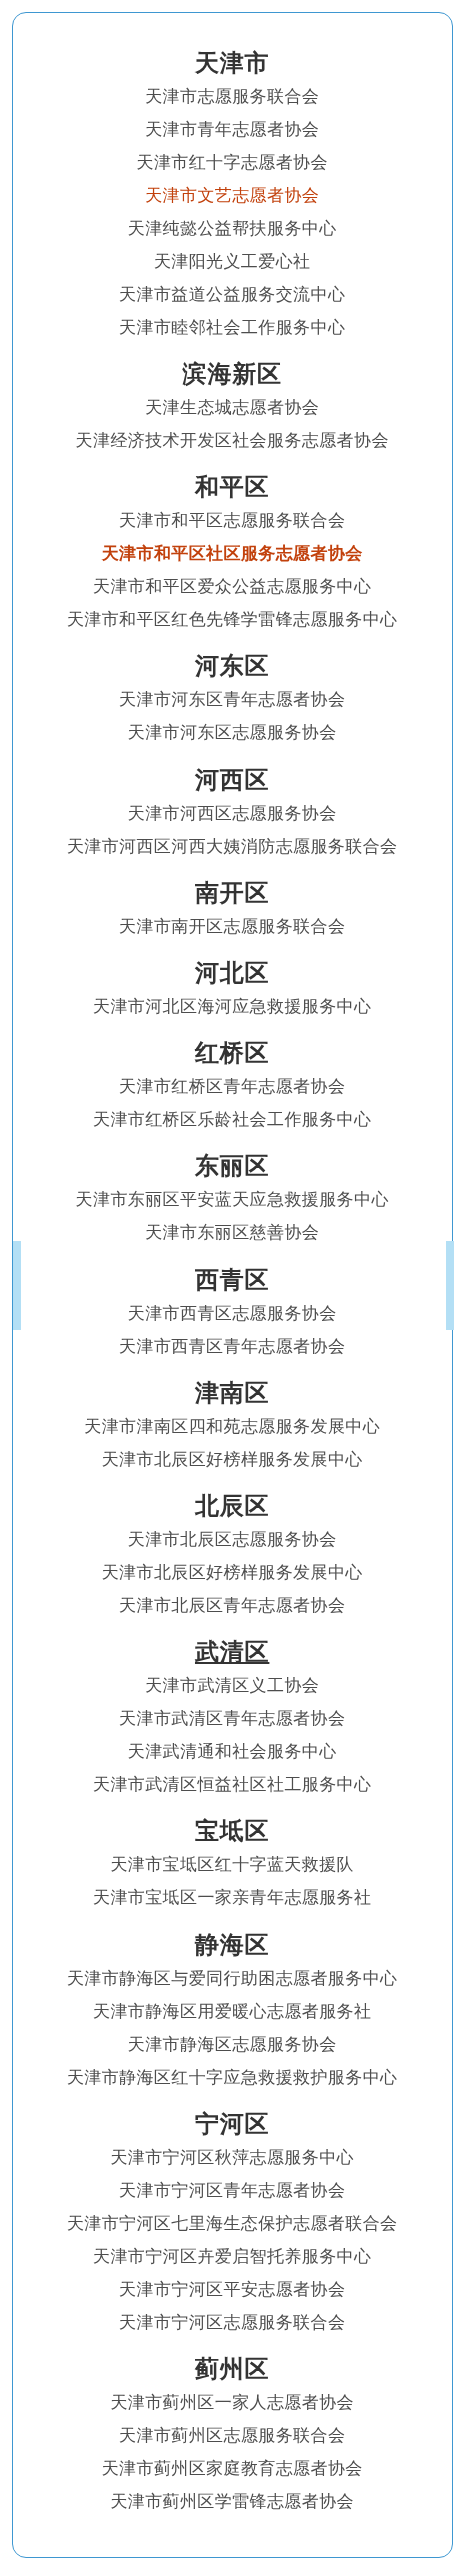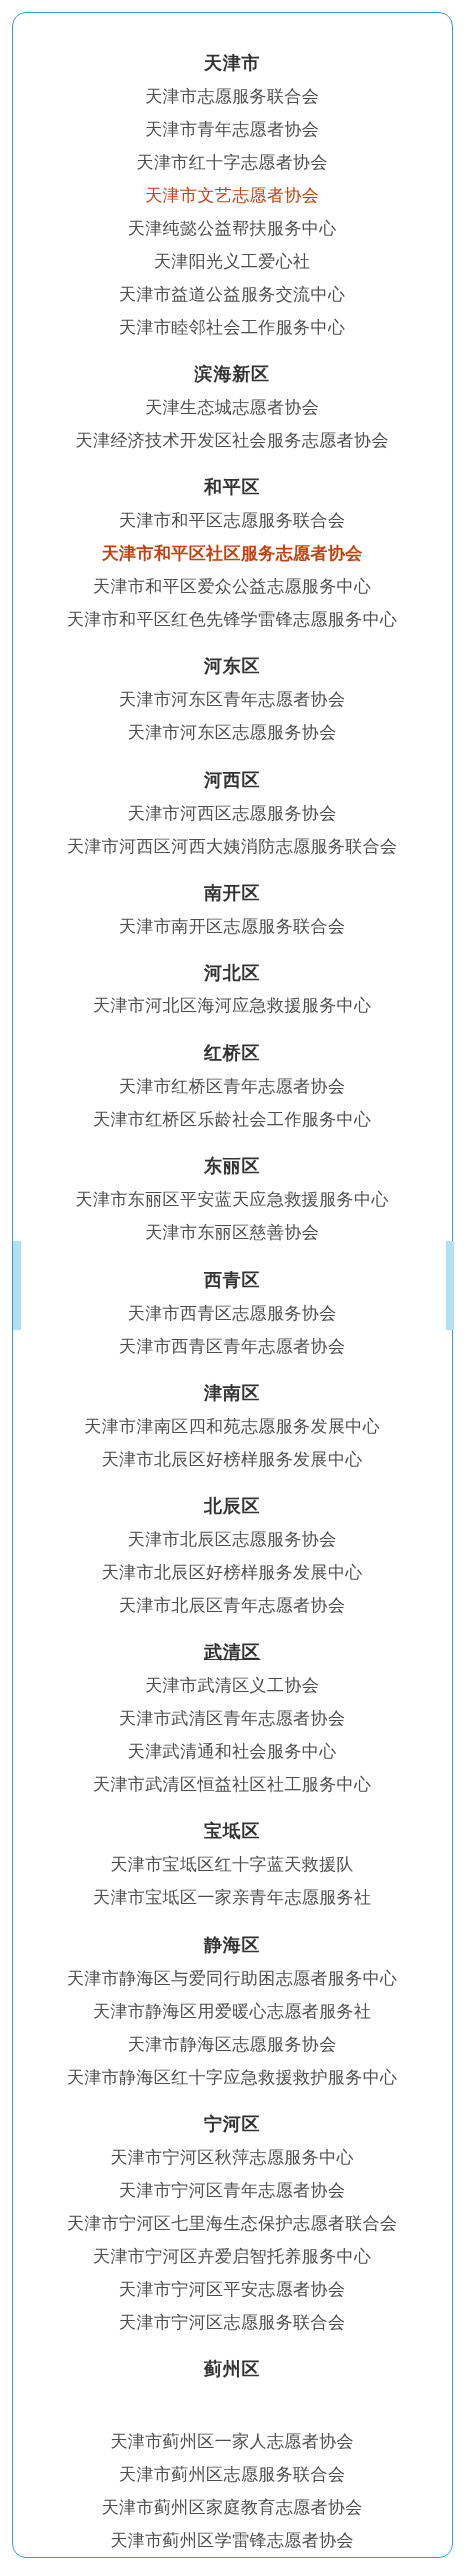--- a/index.html
+++ b/index.html
@@ -21,21 +21,21 @@
     width: 441px;
     height: 2546px;
     box-sizing: border-box;
     border: 1.6px solid #3E97D1;
     border-radius: 14px;
     background: #ffffff;
     padding-top: 20px;
   }
   .org-section { text-align: center; }
   .org-section-title {
-    font-size: 18px;
+    font-size: 24px;
     font-weight: bold;
     color: #333333;
     line-height: 34px;
     margin-top: 13.2px;
     letter-spacing: 0.8px;
   }
   .org-item {
     font-size: 17px;
     color: #4d4d4d;
     line-height: 33px;
@@ -89,21 +89,21 @@
         <div class="org-section-title" style="color: rgb(51, 51, 51);">河西区</div>
         <div class="org-item" style="color: rgb(77, 77, 77);">天津市河西区志愿服务协会</div>
         <div class="org-item" style="color: rgb(77, 77, 77);">天津市河西区河西大姨消防志愿服务联合会</div>
       </div>
       <div class="org-section">
         <div class="org-section-title" style="color: rgb(51, 51, 51);">南开区</div>
         <div class="org-item" style="color: rgb(77, 77, 77);">天津市南开区志愿服务联合会</div>
       </div>
       <div class="org-section">
         <div class="org-section-title" style="color: rgb(51, 51, 51);">河北区</div>
-        <div class="org-item" style="color: rgb(77, 77, 77); font-family: Liberation Mono, monospace;">天津市河北区海河应急救援服务中心</div>
+        <div class="org-item" style="color: rgb(77, 77, 77);">天津市河北区海河应急救援服务中心</div>
       </div>
       <div class="org-section">
         <div class="org-section-title" style="color: rgb(51, 51, 51);">红桥区</div>
         <div class="org-item" style="color: rgb(77, 77, 77);">天津市红桥区青年志愿者协会</div>
         <div class="org-item" style="color: rgb(77, 77, 77);">天津市红桥区乐龄社会工作服务中心</div>
       </div>
       <div class="org-section">
         <div class="org-section-title" style="color: rgb(51, 51, 51);">东丽区</div>
         <div class="org-item" style="color: rgb(77, 77, 77);">天津市东丽区平安蓝天应急救援服务中心</div>
         <div class="org-item" style="color: rgb(77, 77, 77);">天津市东丽区慈善协会</div>
@@ -147,21 +147,21 @@
         <div class="org-section-title" style="color: rgb(51, 51, 51);">宁河区</div>
         <div class="org-item" style="color: rgb(77, 77, 77);">天津市宁河区秋萍志愿服务中心</div>
         <div class="org-item" style="color: rgb(77, 77, 77);">天津市宁河区青年志愿者协会</div>
         <div class="org-item" style="color: rgb(77, 77, 77);">天津市宁河区七里海生态保护志愿者联合会</div>
         <div class="org-item" style="color: rgb(77, 77, 77);">天津市宁河区卉爱启智托养服务中心</div>
         <div class="org-item" style="color: rgb(77, 77, 77);">天津市宁河区平安志愿者协会</div>
         <div class="org-item" style="color: rgb(77, 77, 77);">天津市宁河区志愿服务联合会</div>
       </div>
       <div class="org-section">
         <div class="org-section-title" style="color: rgb(51, 51, 51);">蓟州区</div>
-        <div class="org-item" style="color: rgb(77, 77, 77); margin-top: 39px;">天津市蓟州区一家人志愿者协会</div>
+        <div class="org-item" style="color: rgb(77, 77, 77);">天津市蓟州区一家人志愿者协会</div>
         <div class="org-item" style="color: rgb(77, 77, 77);">天津市蓟州区志愿服务联合会</div>
         <div class="org-item" style="color: rgb(77, 77, 77);">天津市蓟州区家庭教育志愿者协会</div>
         <div class="org-item" style="color: rgb(77, 77, 77);">天津市蓟州区学雷锋志愿者协会</div>
       </div>
     </div>
 </div>
 
 <div class="seam-bar left" style="background: rgb(179, 223, 245);"></div>
 <div class="seam-bar right" style="background: rgb(179, 223, 245);"></div>
 

